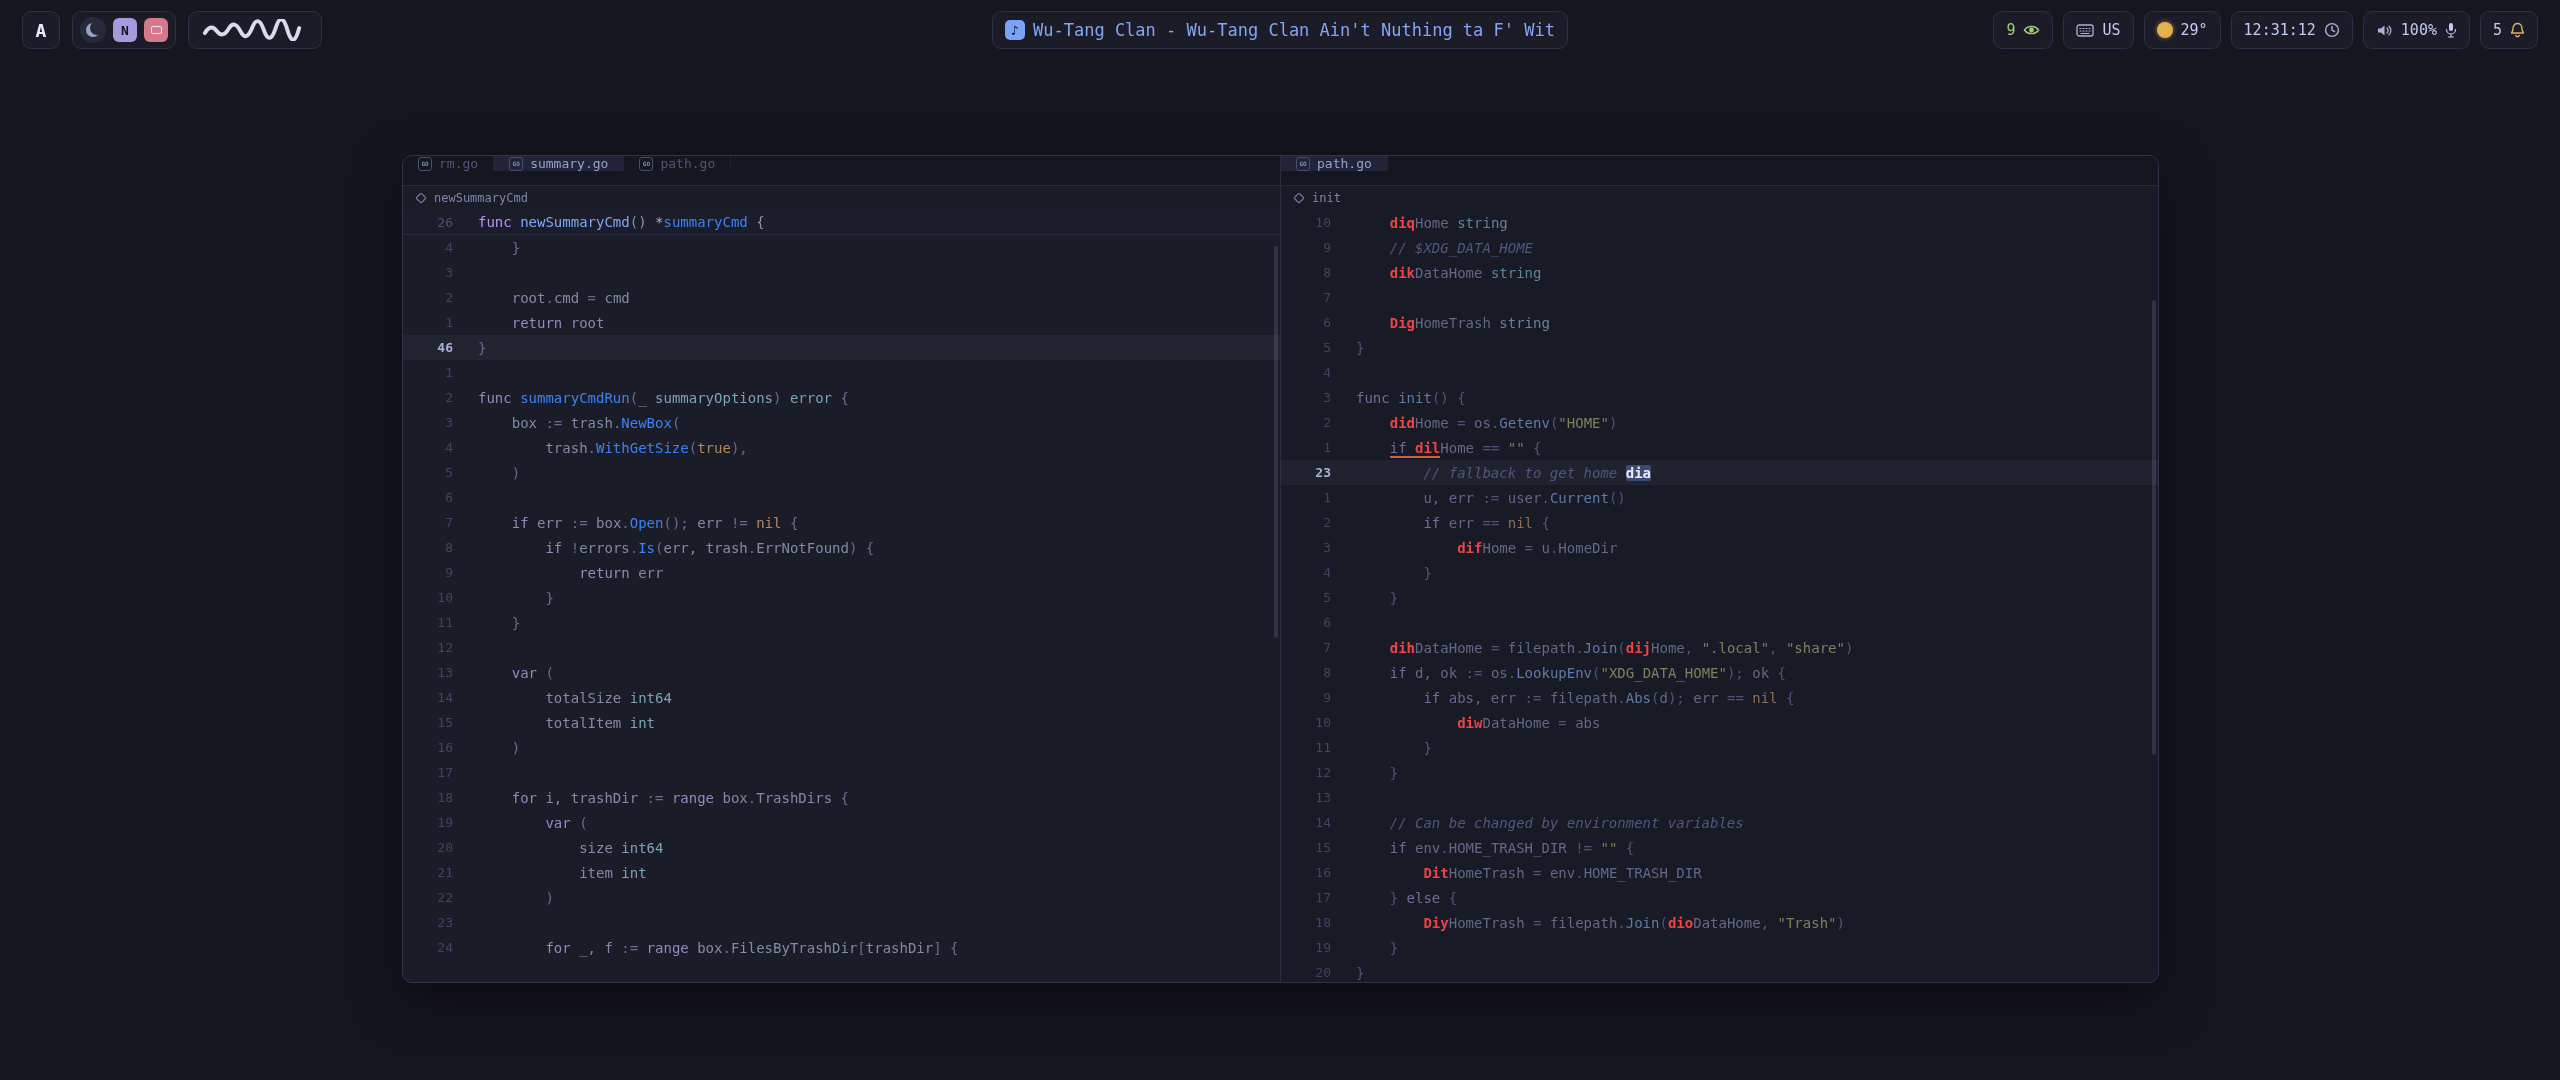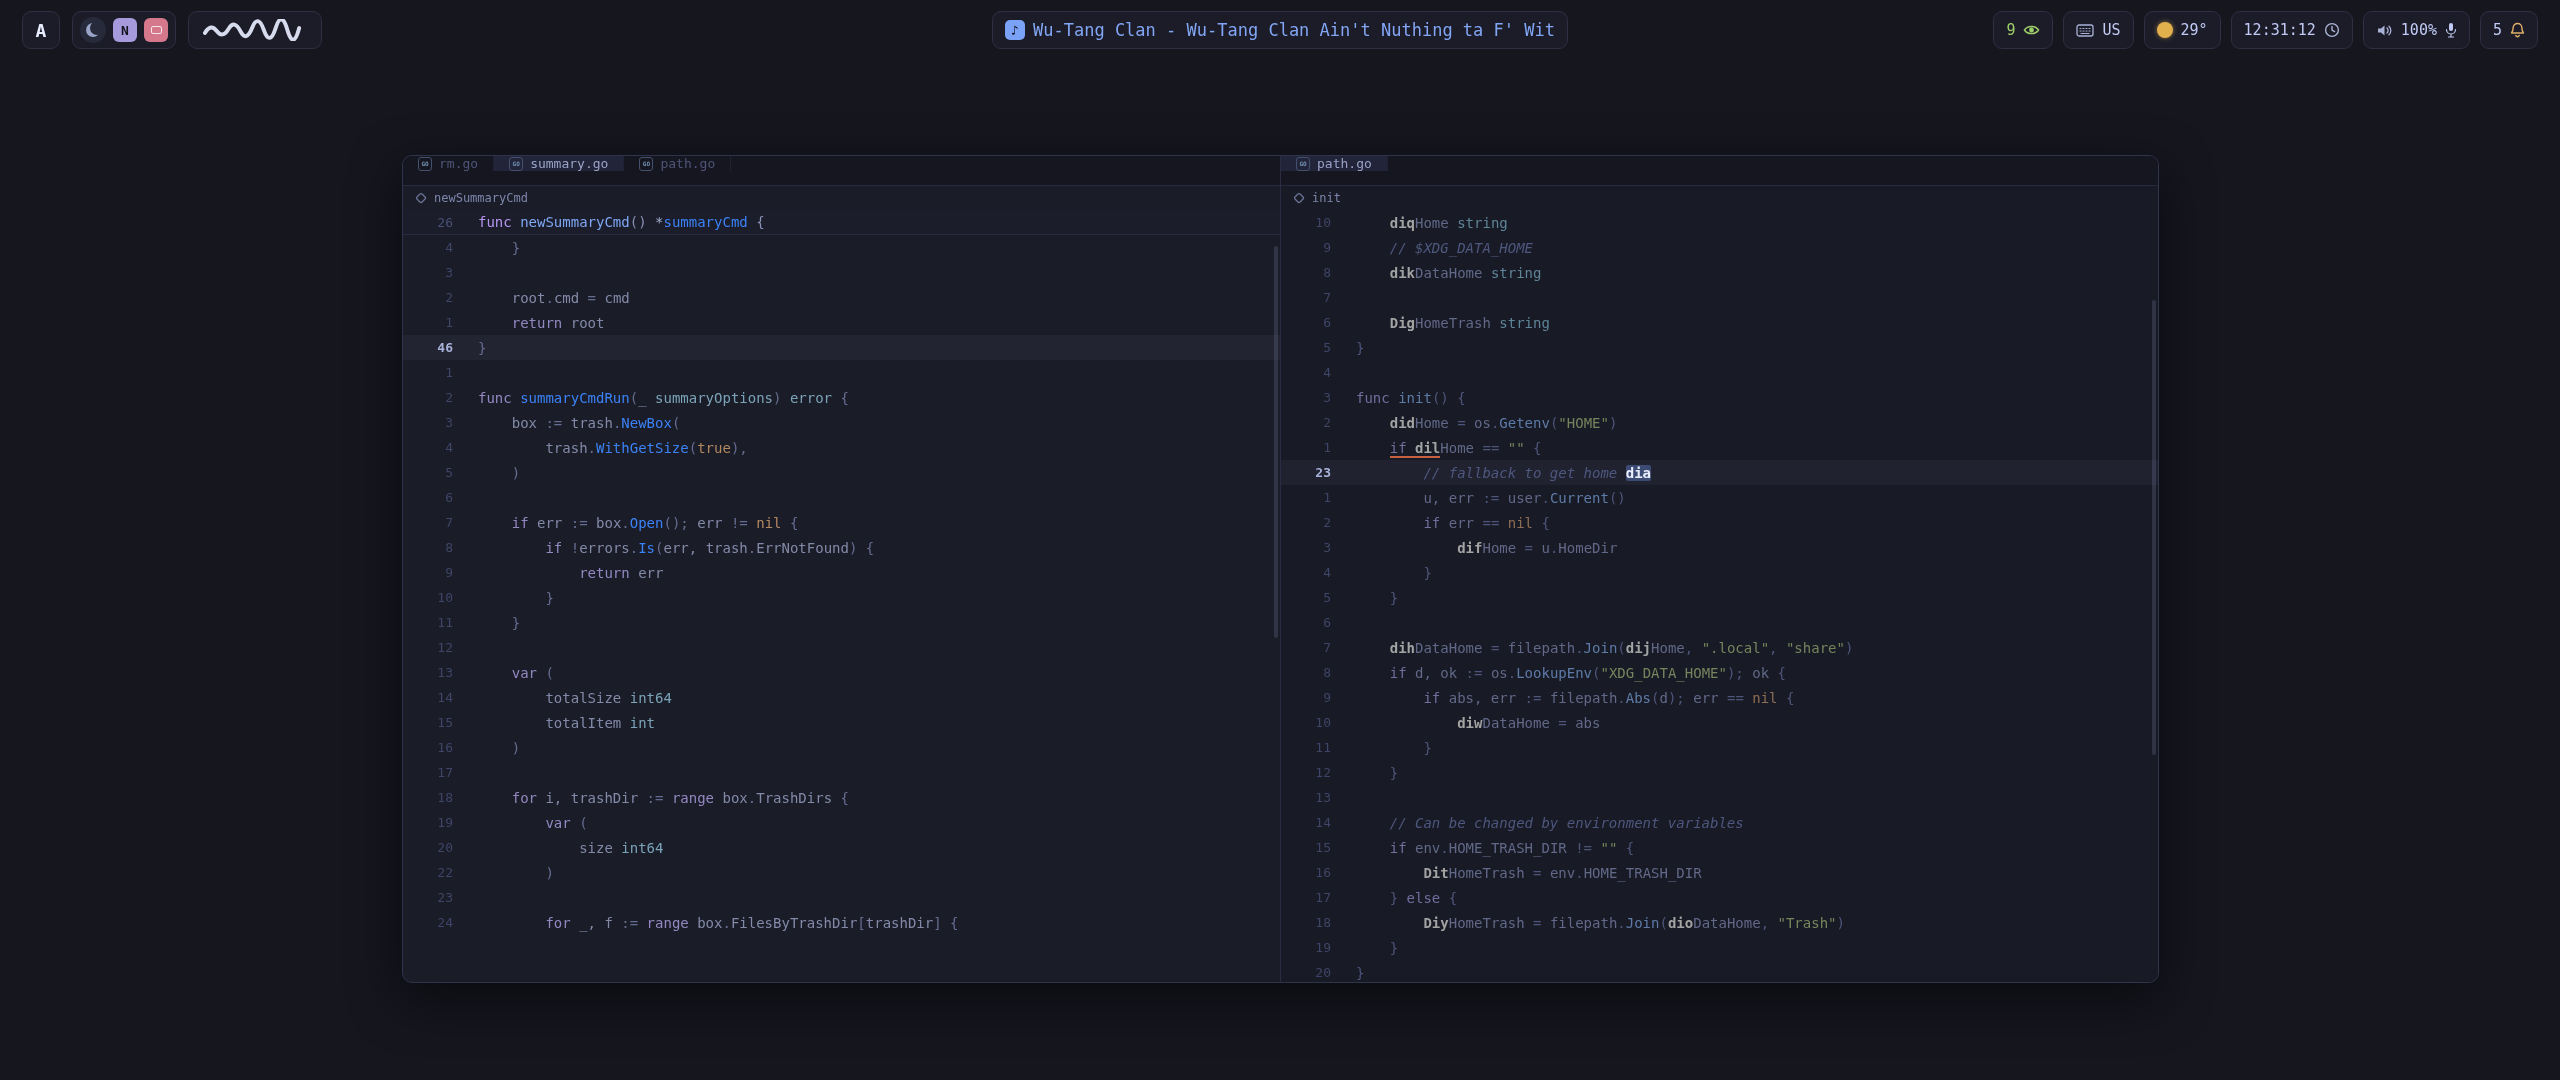--- a/index.html
+++ b/index.html
@@ -72,21 +72,21 @@
   .pL .b{color:#828aa8} .pL .k{color:#9488c2} .pL .f{color:#3b82f6}
   .pL .t{color:#7ba3b8} .pL .p{color:#656d90} .pL .v{color:#b3875f}
   
   .sticky .k{color:#b796f2} .sticky .f{color:#7fa7f5} .sticky .b{color:#a5aed2}
   .sticky .p{color:#8890b4} .sticky .t{color:#3b82f6}
 
   
   .pR .b{color:#616888} .pR .k{color:#716d9d} .pR .f{color:#5e7ba8}
   .pR .t{color:#5e8498} .pR .p{color:#4e557a} .pR .v{color:#8e6e54}
   .pR .c{color:#4e577e; font-style:italic} .pR .s{color:#76845d}
-  .pR .l{color:#a3a3a3; font-weight:bold; font-style:normal;}
+  .pR .l{color:#ef4444; font-weight:bold; font-style:normal;}
   .pR .ls{color:#e8edfc; font-weight:bold; font-style:normal; background:#3b4b73; border-radius:2px;}
   .u{border-bottom:2px solid #c7603f;}
 
   .sb { position:absolute; width:4px; border-radius:2px; background:rgba(130,140,180,.22); }
   .sb-left { right:2px; top:90px; height:392px; }
   .sb-right { right:2px; top:144px; height:455px; }
 </style>
 </head>
 <body>
 
@@ -292,20 +292,24 @@
         </div>
         <div class="line">
           <span class="ln">19</span>
           <span class="lt"><span class="k">        var</span><span class="p"> (</span></span>
         </div>
         <div class="line">
           <span class="ln">20</span>
           <span class="lt"><span class="b">            size </span><span class="t">int64</span></span>
         </div>
         <div class="line">
+          <span class="ln">21</span>
+          <span class="lt"><span class="b">            item </span><span class="t">int</span></span>
+        </div>
+        <div class="line">
           <span class="ln">22</span>
           <span class="lt"><span class="p">        )</span></span>
         </div>
         <div class="line">
           <span class="ln">23</span>
           <span class="lt"></span>
         </div>
         <div class="line">
           <span class="ln">24</span>
           <span class="lt"><span class="k">        for</span><span class="b"> _, f </span><span class="p">:= </span><span class="k">range</span><span class="b"> box</span><span class="p">.</span><span class="b">FilesByTrashDir</span><span class="p">[</span><span class="b">trashDir</span><span class="p">] {</span></span>

